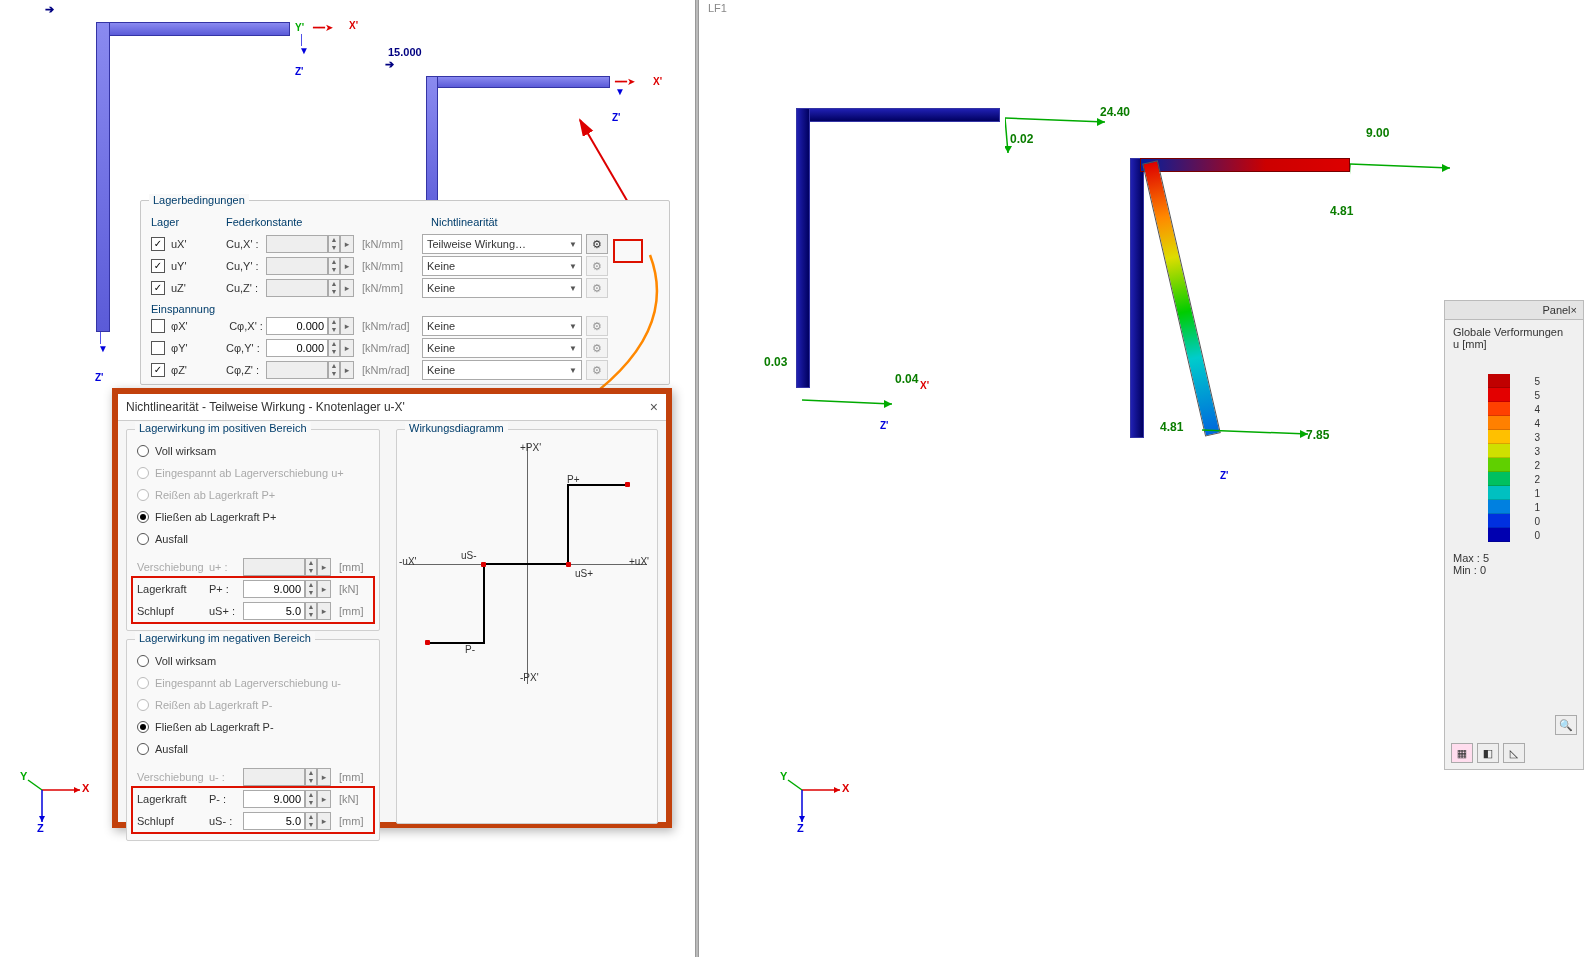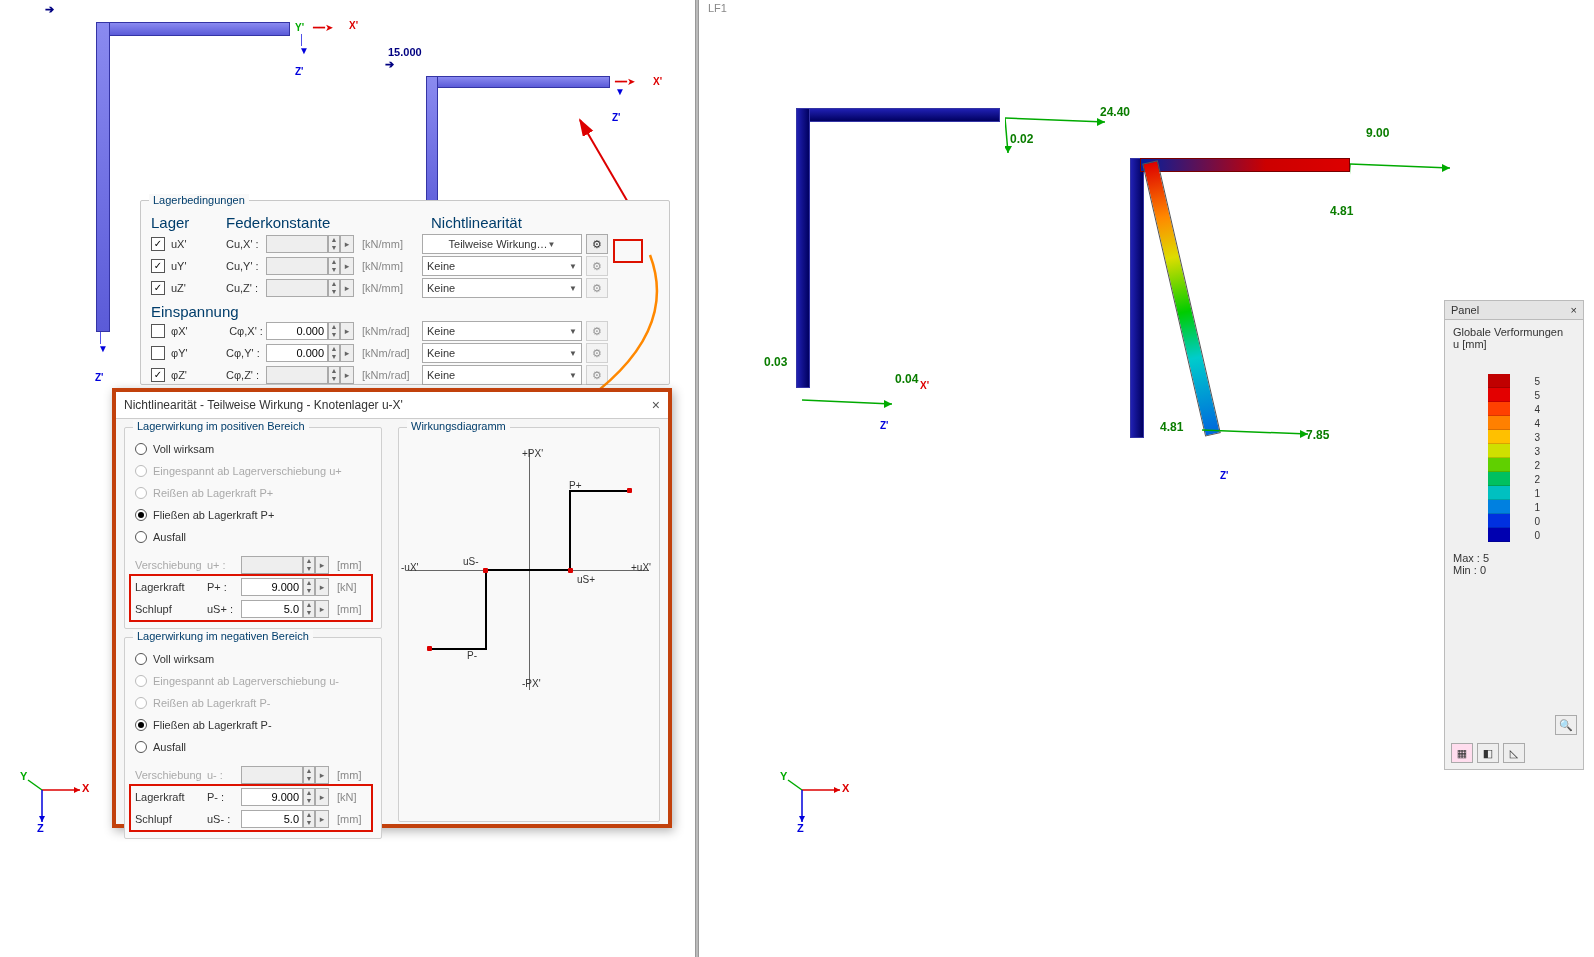--- a/index.html
+++ b/index.html
@@ -14,57 +14,57 @@
 .beam { position: absolute; background: linear-gradient(#8a8af0,#5b5bd8); border: 1px solid #3434a5; }
 .arrow-blue { position: absolute; color: #000080; font-size: 11px; font-weight: bold; }
 .axis-x { color: #d00; font-weight: bold; }
 .axis-y { color: #0a0; font-weight: bold; }
 .axis-z { color: #00d; font-weight: bold; }
 .small-axis { position: absolute; font-size: 10px; }
 
 
 .group { position: absolute; border: 1px solid #c8c8c8; background: #f9f9f9; border-radius: 2px; }
 .group-title { position: absolute; top: -7px; left: 8px; background: #f9f9f9; padding: 0 4px; color: #003d6b; font-size: 11px; }
-.section-head { color: #003d6b; font-weight: normal; font-size: 15px; }
+.section-head { color: #003d6b; font-weight: normal; font-size: 11px; }
 
 .row { display: flex; align-items: center; height: 22px; }
 .chk { width: 14px; height: 14px; border: 1px solid #555; background: #fff; margin-right: 6px; display: inline-flex; align-items: center; justify-content: center; font-size: 10px; }
 .chk.checked::after { content: "✓"; color: #000; display:block; margin-top:-1px;}
 .radio { width: 12px; height: 12px; border: 1px solid #555; border-radius: 50%; background: #fff; margin-right: 6px; display: inline-flex; align-items: center; justify-content: center; }
 .radio.checked::after { content: ""; width: 6px; height: 6px; background: #000; border-radius: 50%; display: block; }
 .input-num { width: 62px; height: 18px; border: 1px solid #aaa; background: #fff; text-align: right; padding-right: 3px; font-size: 11px; }
 .input-num.disabled { background: #eee; color: #999; }
 .spin { width: 12px; height: 18px; border: 1px solid #aaa; background: #eee; font-size: 7px; display: flex; flex-direction: column; }
 .spin div { flex:1; text-align:center; line-height:7px; color:#666;}
 .pick { width: 14px; height: 18px; border: 1px solid #aaa; background: #eee; font-size: 9px; text-align: center; line-height: 16px; color:#666; margin-right:4px;}
 .unit { color: #888; margin-left: 4px; font-size: 11px; }
 .combo { height: 20px; border: 1px solid #aaa; background: #fff; display: flex; align-items: center; padding: 0 4px; justify-content: space-between; font-size: 11px; }
 .combo .caret { font-size: 8px; color: #555; }
 .icon-btn { width: 22px; height: 20px; border: 1px solid #aaa; background: #eee; display: inline-flex; align-items: center; justify-content: center; font-size: 11px; }
 .highlight-box { border: 2px solid #d10; position: absolute; pointer-events: none; }
 
-.dialog { position: absolute; background: #f6f6f6; border: 4px solid #c2410c; box-shadow: 2px 3px 10px rgba(0,0,0,0.3); }
+.dialog { position: absolute; background: #f6f6f6; border: 6px solid #c2410c; box-shadow: 2px 3px 10px rgba(0,0,0,0.3); }
 .dlg-title { background: #fff; border-bottom: 1px solid #ccc; padding: 5px 8px; font-size: 12px; display: flex; justify-content: space-between; align-items: center; }
 .dlg-close { font-family: Arial; font-size: 14px; color: #555; cursor: pointer; }
 .sub-group { border: 1px solid #cfcfcf; border-radius: 2px; position: relative; padding: 10px 10px 8px; margin: 8px; background: #f9f9f9;}
 .sub-group .stitle { position: absolute; top: -8px; left: 8px; background: #f9f9f9; padding: 0 4px; color: #003d6b; font-size: 11px; }
 .disabled-text { color: #aaa; }
 
 
 .green-text { color: #0a7d00; font-weight: bold; font-size: 12px; }
 .panel { position: absolute; border: 1px solid #bbb; background: #f0f0f0; }
-.panel-title { background: #e4e4e4; border-bottom: 1px solid #bbb; padding: 3px 6px; font-size: 11px; display: flex; justify-content: space-between;}
+.panel-title { background: #e4e4e4; border-bottom: 1px solid #bbb; padding: 3px 6px; font-size: 11px; display: flex; justify-content: flex-end;}
 .legend-row { display:flex; align-items:center; height:14px;}
 .legend-swatch { width:22px; height:14px; border-bottom:1px solid rgba(0,0,0,0.15);}
 .status-text { position: absolute; font-size: 11px; color: #333; line-height: 14px; }
 
 .triad { position: absolute; width: 60px; height: 60px; }
 
 
-.plot { position: relative; width: 240px; height: 240px; margin: 12px auto; }
+.plot { position: relative; width: 240px; height: 240px; margin: 4px auto; }
 .plot .haxis, .plot .vaxis { position: absolute; background: #666; }
 .plot .haxis { left: 0; right: 0; top: 120px; height: 1px; }
 .plot .vaxis { top: 0; bottom: 0; left: 120px; width: 1px; }
 .plot .seg { position: absolute; background: #000; }
 .plot .lbl { position: absolute; font-size: 10px; color: #333; }
 .plot .redpt { position:absolute; width:5px; height:5px; background:#d00; border-radius:1px;}
 
 svg.annot { position: absolute; pointer-events: none; }
 
 .beam-rainbow{ position:absolute; transform-origin:top center; }
@@ -127,21 +127,21 @@
         <div class="chk checked"></div>
           <div style="width:55px;">uX'</div>
         <div style="width:40px;">Cu,X' :</div>
         <input class="input-num disabled" readonly="" style="">
           <div class="spin">
             <div>▲</div>
             <div>▼</div>
           </div>
           <div class="pick">▸</div>
         <div class="unit" style="width:60px;">[kN/mm]</div>
-        <div class="combo" style="width:160px;justify-content:center;">
+        <div class="combo" style="width:160px;">
             <span>Teilweise Wirkung…</span>
             <span class="caret">▼</span>
           </div>
         <div class="icon-btn" style="margin-left:4px;">⚙</div>
       </div>
       <div class="highlight-box" style="left:462px; top:28px; width:30px; height:24px;"></div>
 
       <div class="row">
         <div class="chk checked"></div>
           <div style="width:55px;">uY'</div>

